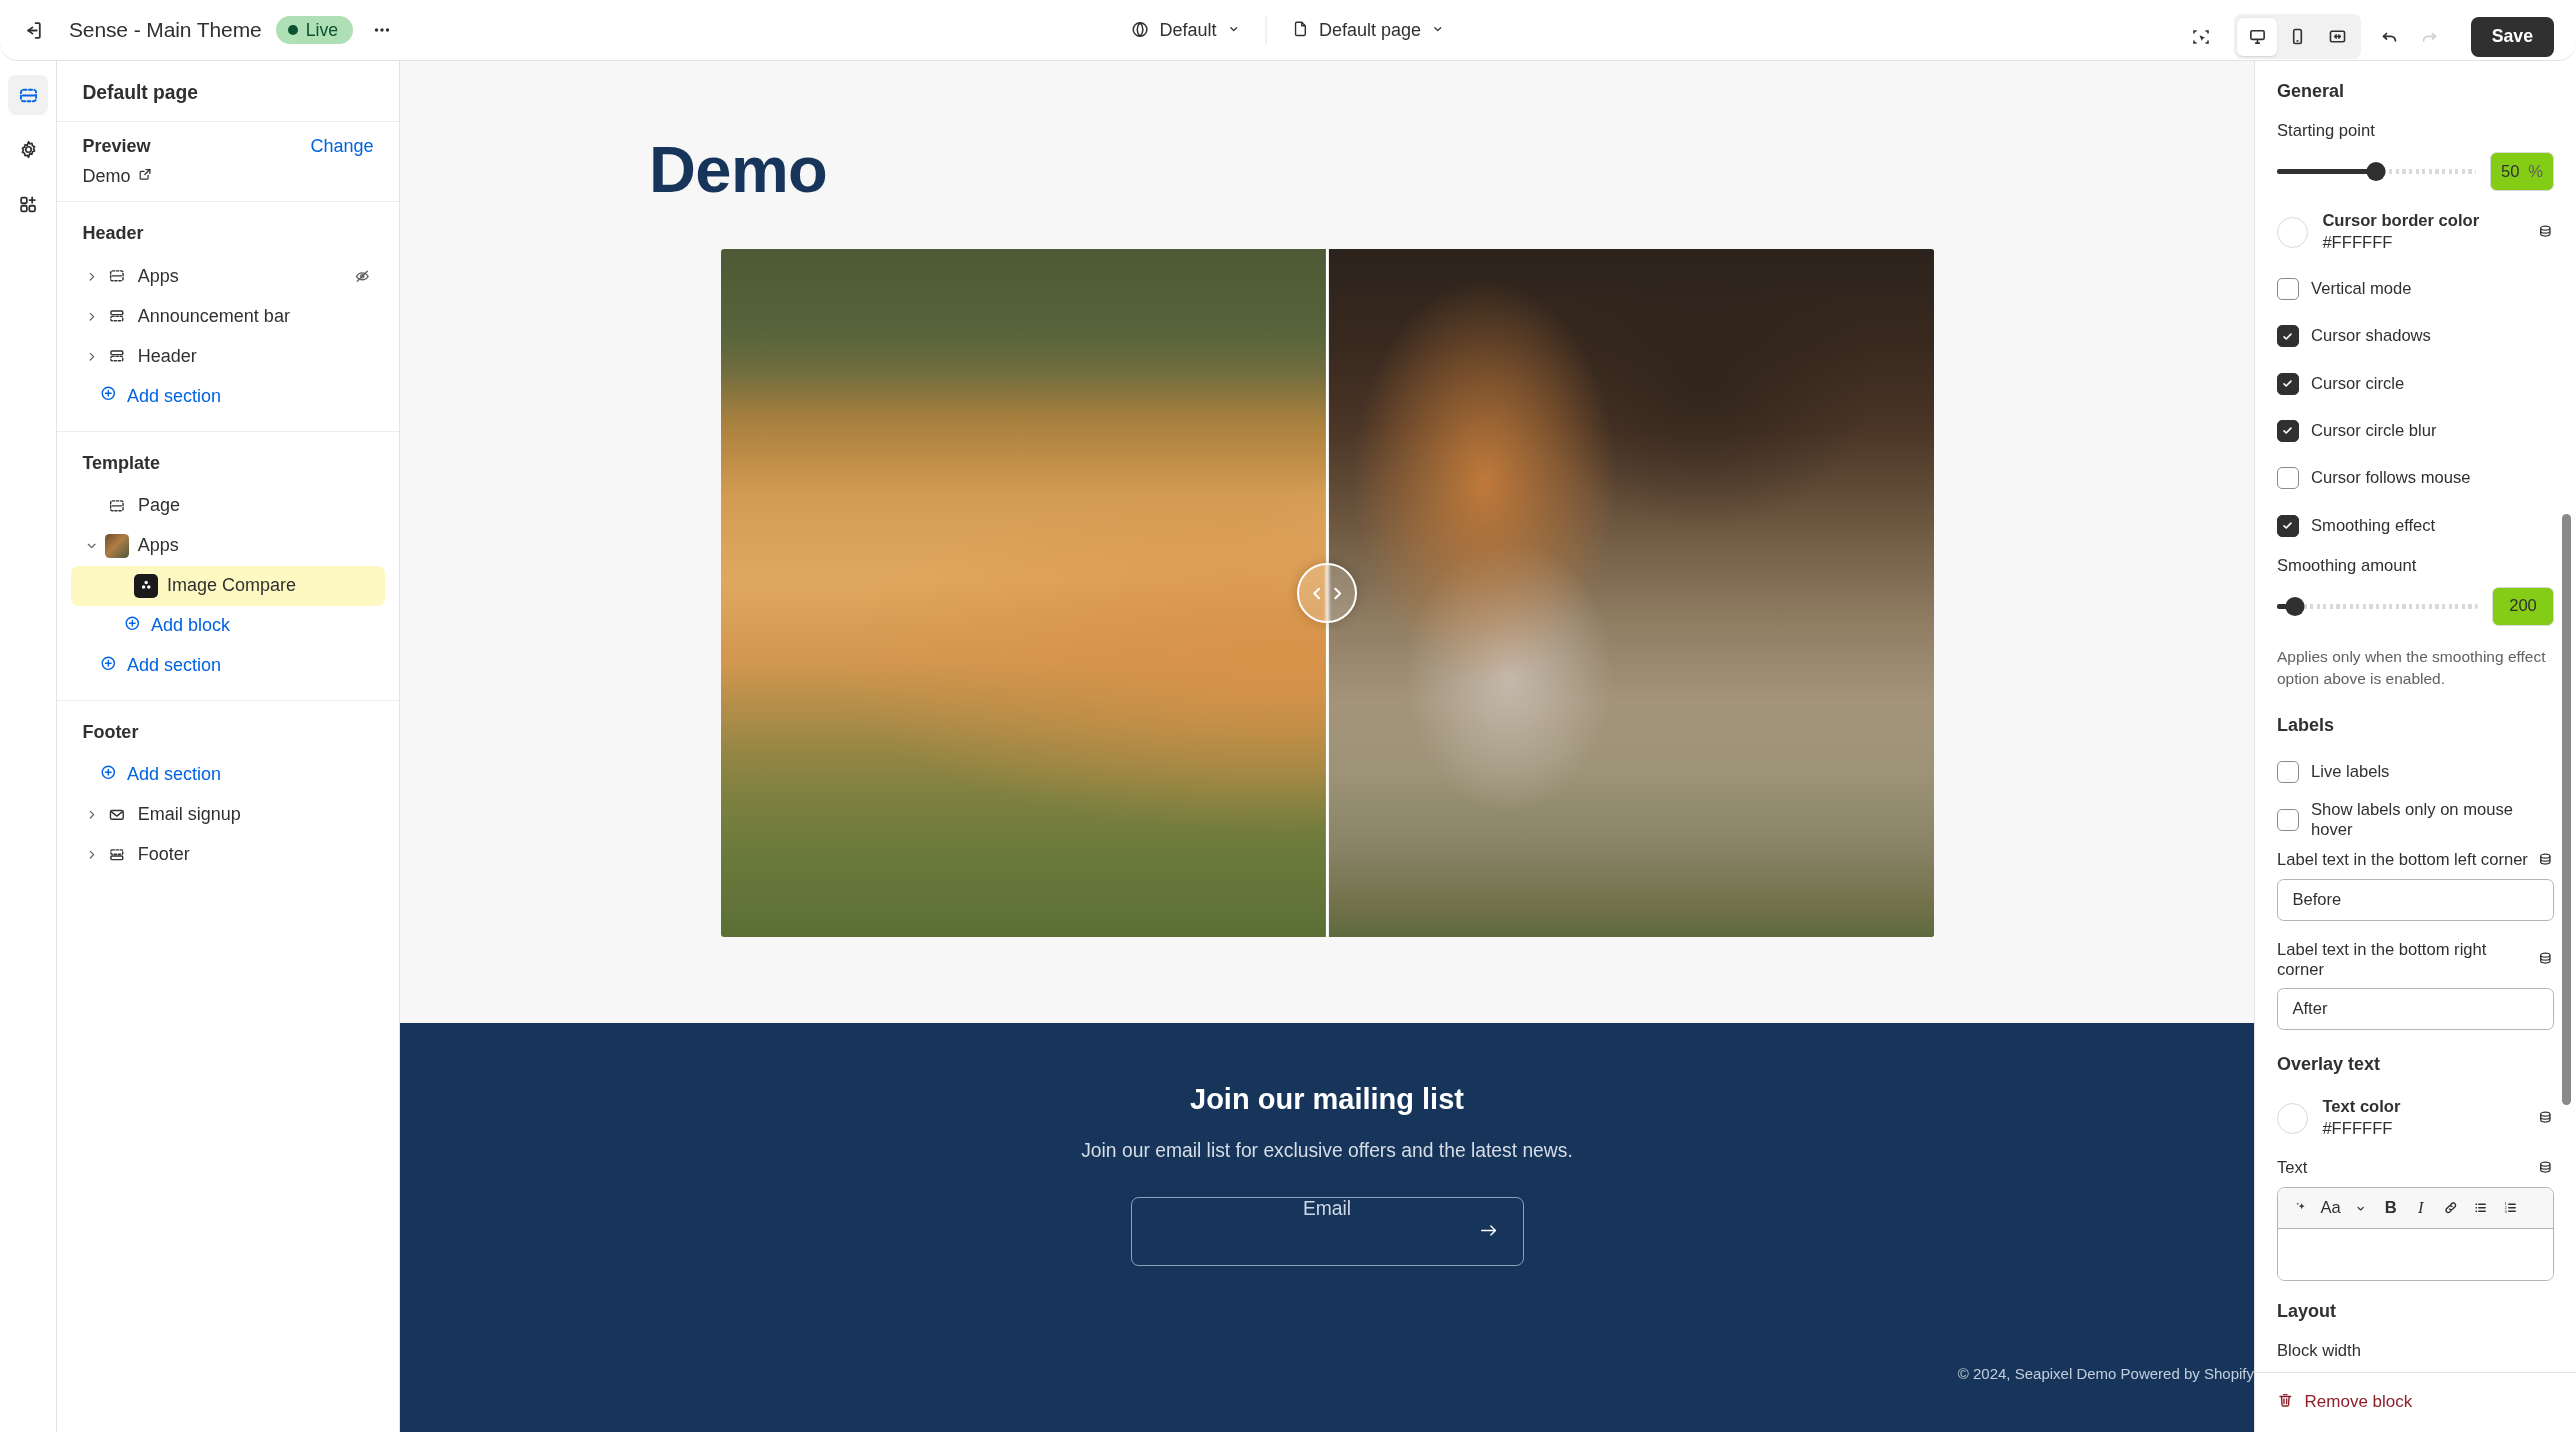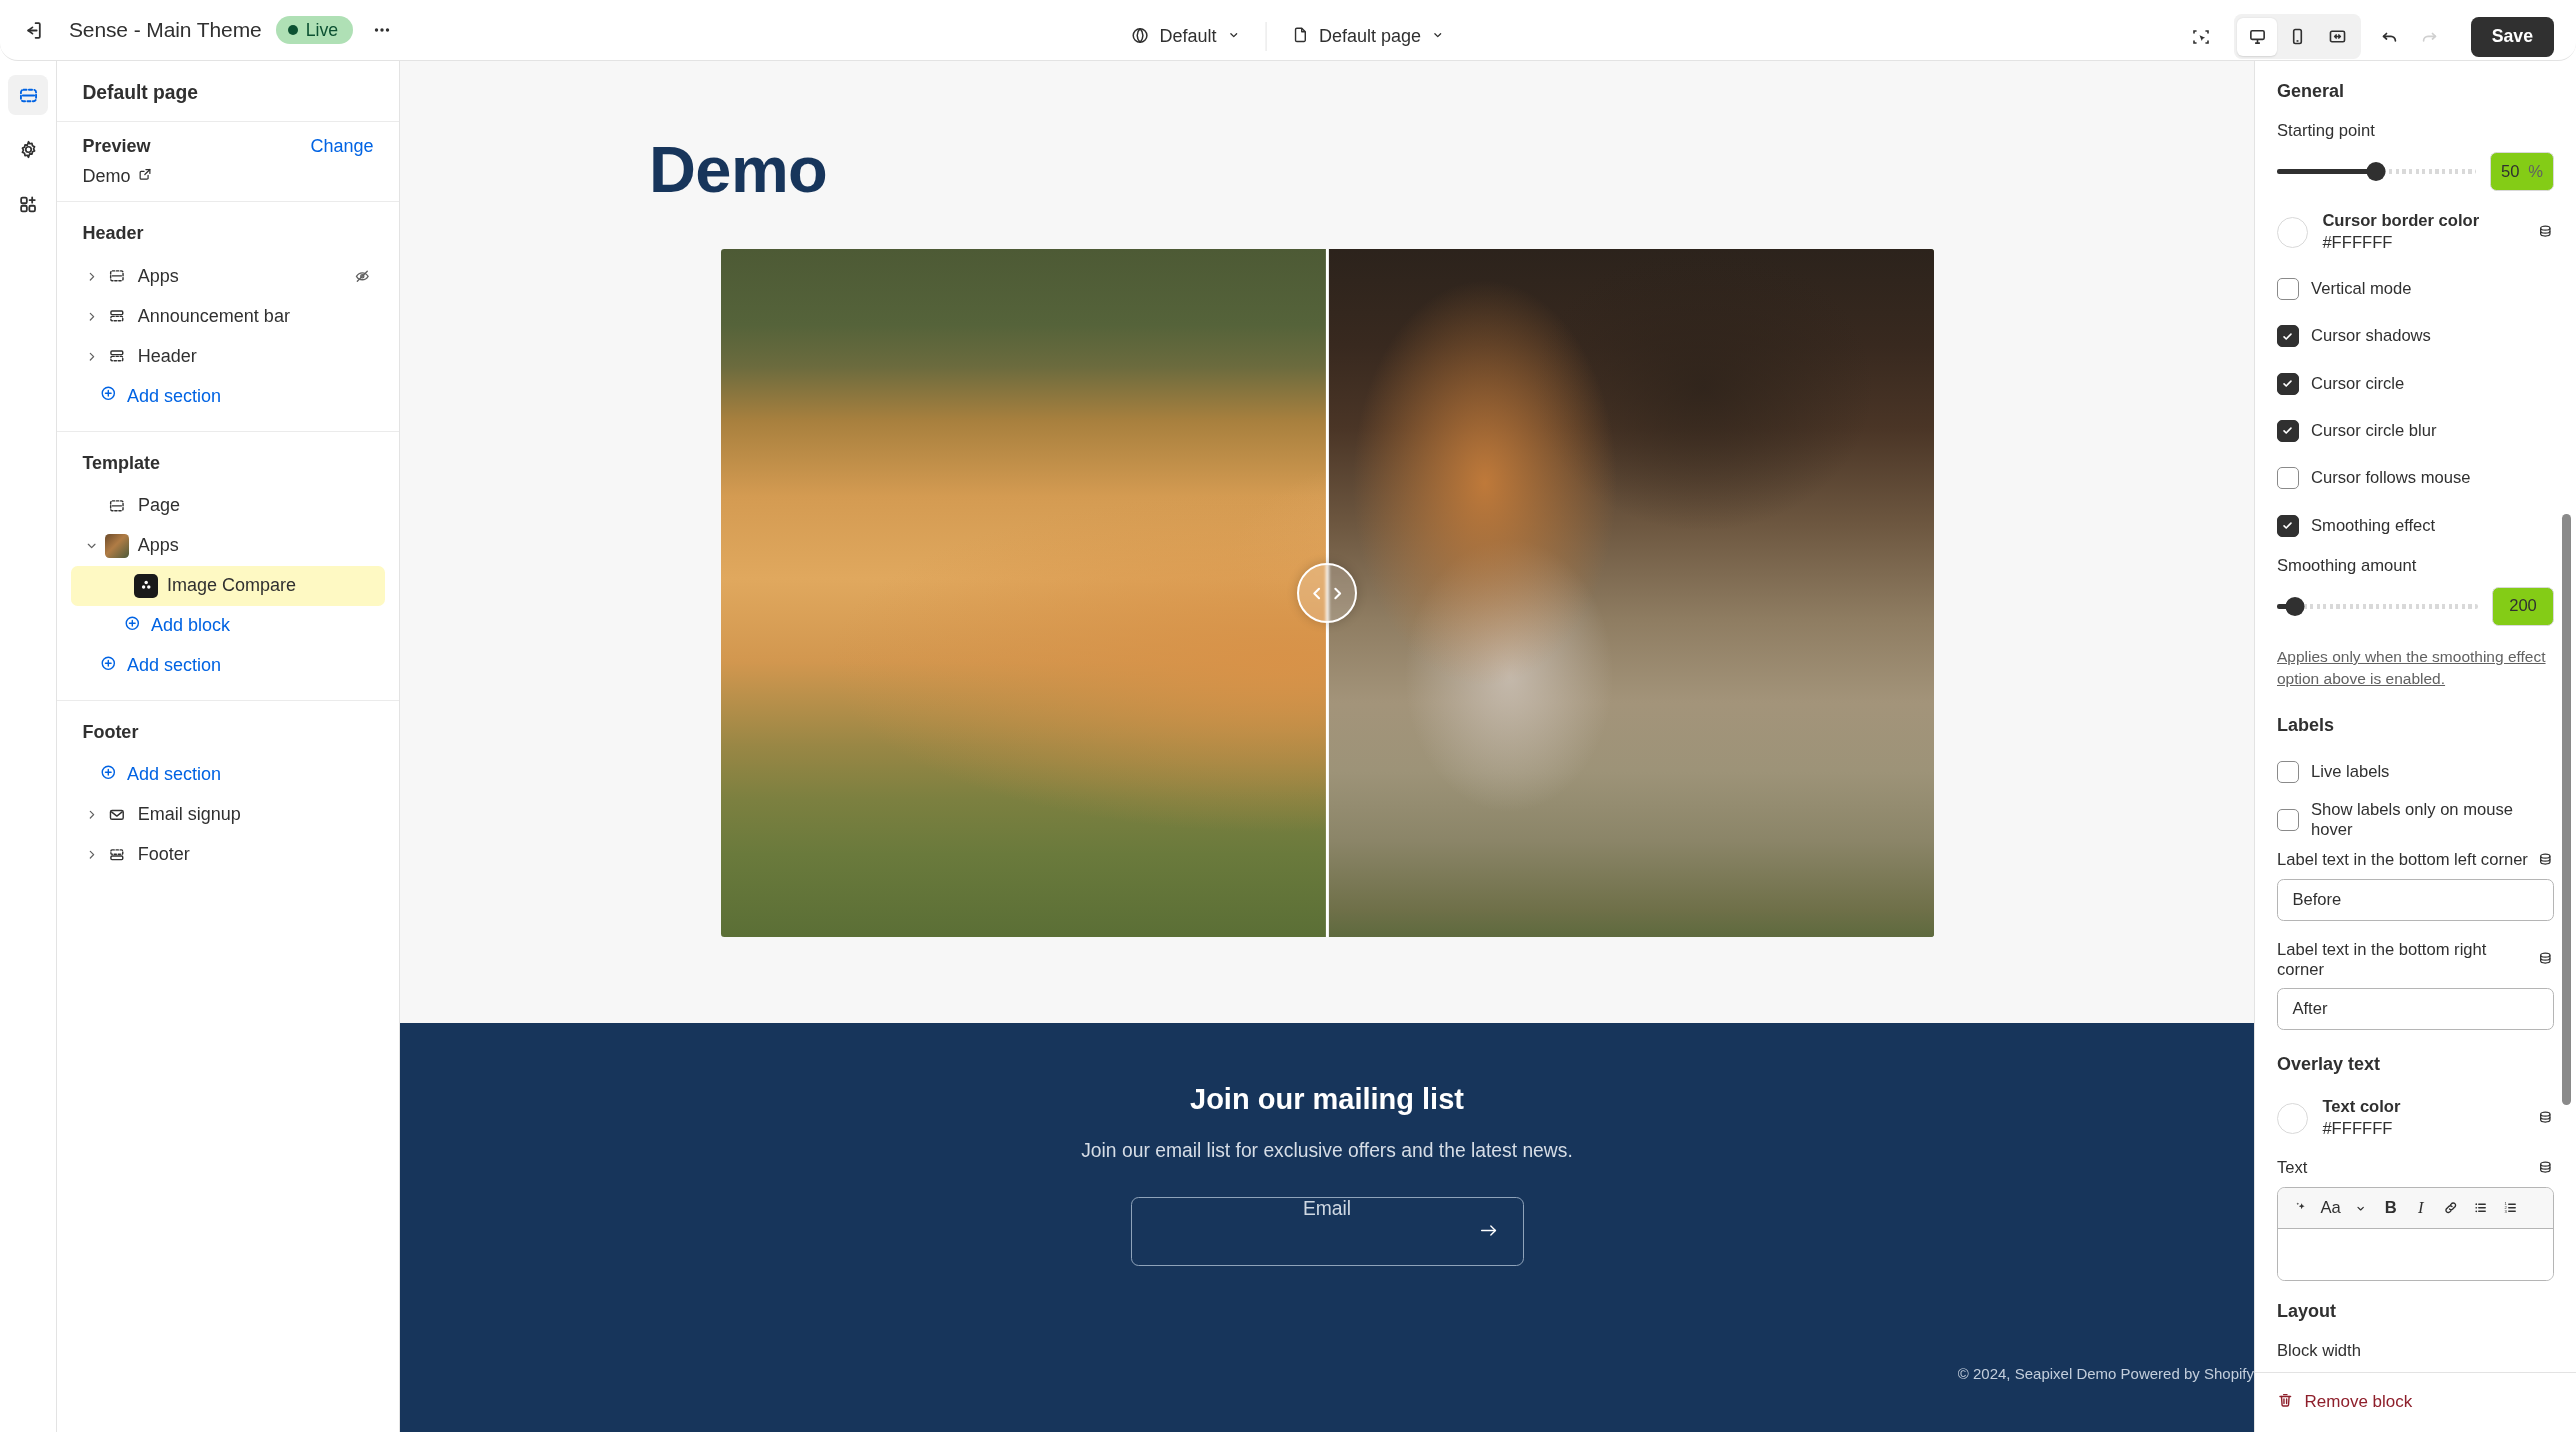--- a/index.html
+++ b/index.html
@@ -35,21 +35,21 @@
     margin-left: 14.4px;
     background: #afe0b5; color: #0c5132;
     border-radius: 14.4px; height: 28px;
     display: flex; align-items: center; gap: 7.7px;
     padding: 0 14.4px 0 12px; font-size: 17.7px; white-space: nowrap;
   }
   .live-dot { width: 10px; height: 10px; border-radius: 50%; background: #0c5132; flex: 0 0 10px; }
   .dots-btn { margin-left: 10px; }
 
   .tb-center {
-    position: absolute; left: 50%; top: 6px; transform: translateX(-50%);
+    position: absolute; left: 50%; top: 0; transform: translateX(-50%);
     height: 61px; display: flex; align-items: center; gap: 0;
   }
   .selector {
     display: flex; align-items: center; gap: 10px;
     height: 40px; padding: 0 11px; border-radius: 6.6px; cursor: pointer;
     background: transparent; border: none;
   }
   .selector .lbl { font-size: 18px; color: #303030; white-space: nowrap; }
   .tb-divider { width: 1.7px; height: 29px; background: #e3e3e3; margin: 0 13.3px; }
 
@@ -234,21 +234,21 @@
 
   .chk-row { display: flex; align-items: center; gap: 12px; height: 34px; margin-bottom: 13.3px; cursor: pointer; }
   .chk {
     width: 22px; height: 22px; border-radius: 5px; flex: 0 0 22px;
     border: 1.7px solid #8a8a8a; background: #fff;
     display: flex; align-items: center; justify-content: center;
   }
   .chk.on { background: #303030; border-color: #303030; }
   .chk-lbl { font-size: 16.6px; color: #303030; }
 
-  .help { font-size: 15.5px; color: #616161; line-height: 1.45; margin-bottom: 20px; text-decoration: underline; }
+  .help { font-size: 15.5px; color: #616161; line-height: 1.45; margin-bottom: 20px; }
 
   .field-lbl-row { display: flex; align-items: center; margin-bottom: 8.8px; }
   .field-lbl { font-size: 16.6px; color: #303030; }
   .textinput {
     width: 100%; height: 42px; border: 1.7px solid #b5b5b5; border-radius: 6.6px;
     background: #fff; padding: 0 14.4px; font-size: 16.6px; color: #303030;
     font-family: inherit; margin-bottom: 19px;
   }
 
   .rte {

